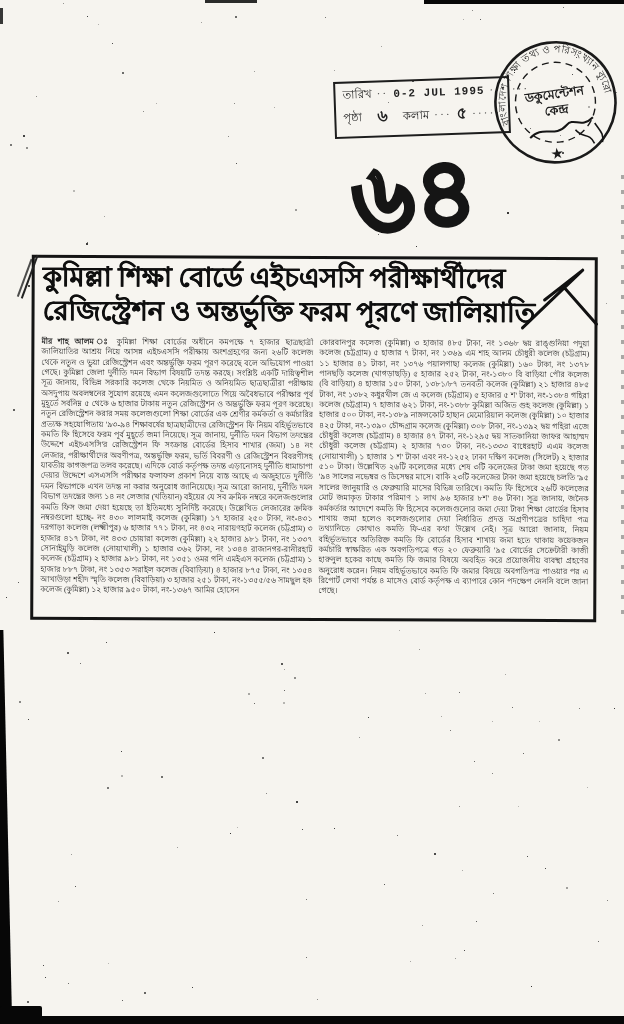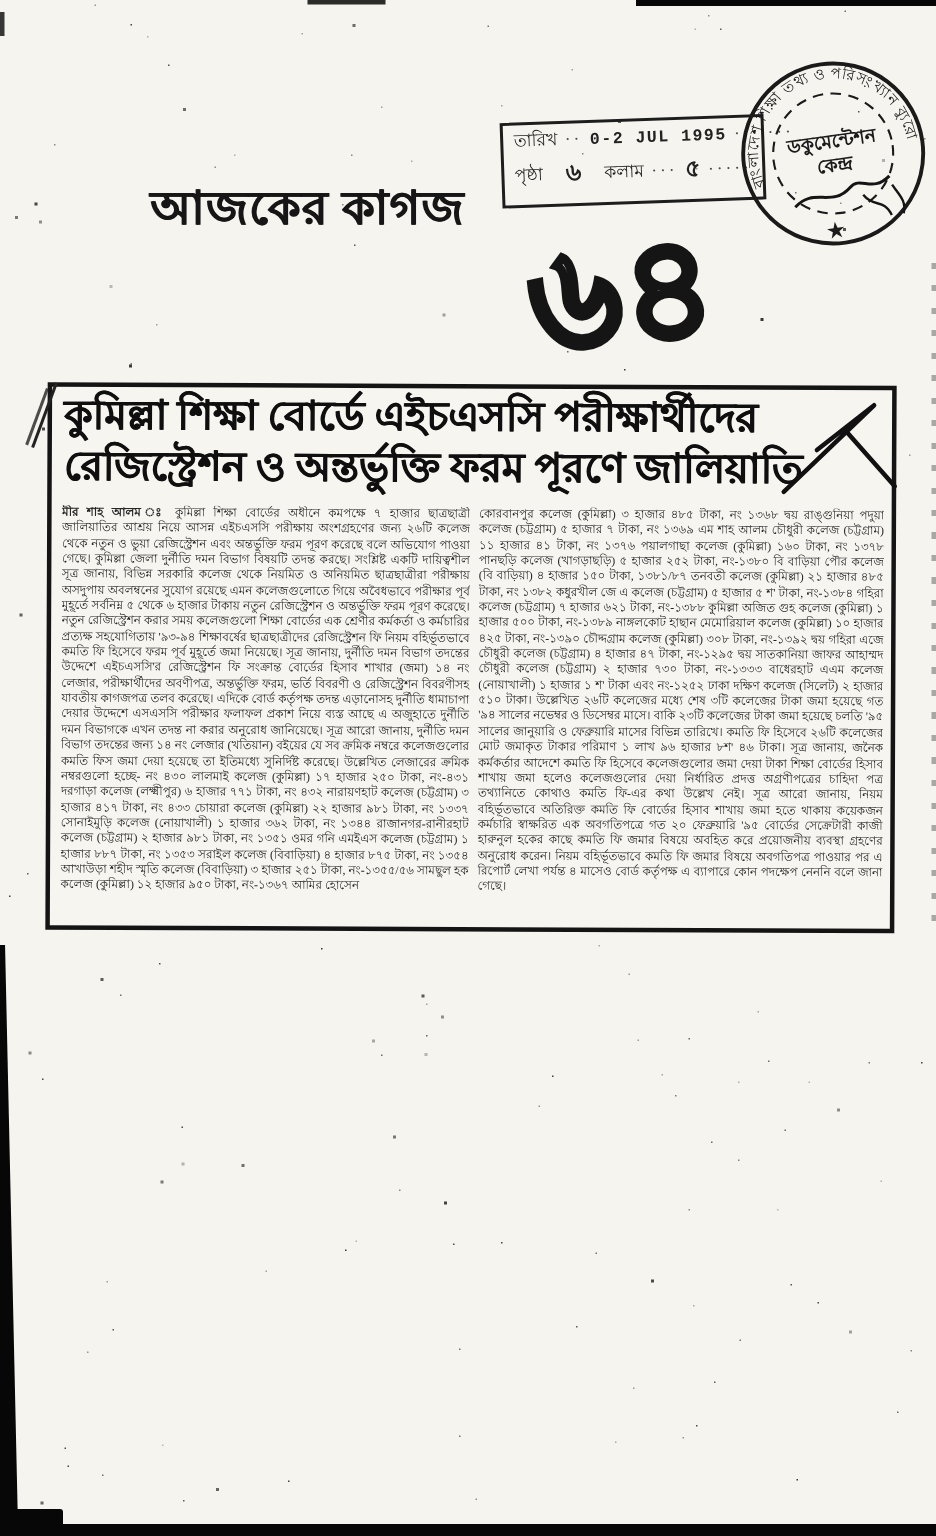--- a/index.html
+++ b/index.html
@@ -270,21 +270,20 @@
     </div>
 
   <div class="art art-top-right"></div>
   <div class="art art-top-mid"></div>
   <div class="art art-top-left"></div>
   <div class="art art-left-strip"></div>
   <div class="art art-bottom-band"></div>
   <div class="art art-bottom-corner"></div>
   <div class="right-margin-marks"></div>
 
-  <div class="masthead">আজকের কাগজ</div>
 
   <div class="stampbox">
     <div class="row">
       <span>তারিখ</span>
       <span class="dots">··</span>
       <span class="typed">0-2 JUL 1995</span>
       <span class="dots">··· ···</span>
     </div>
     <div class="row row2">
       <span>পৃষ্ঠা</span>

